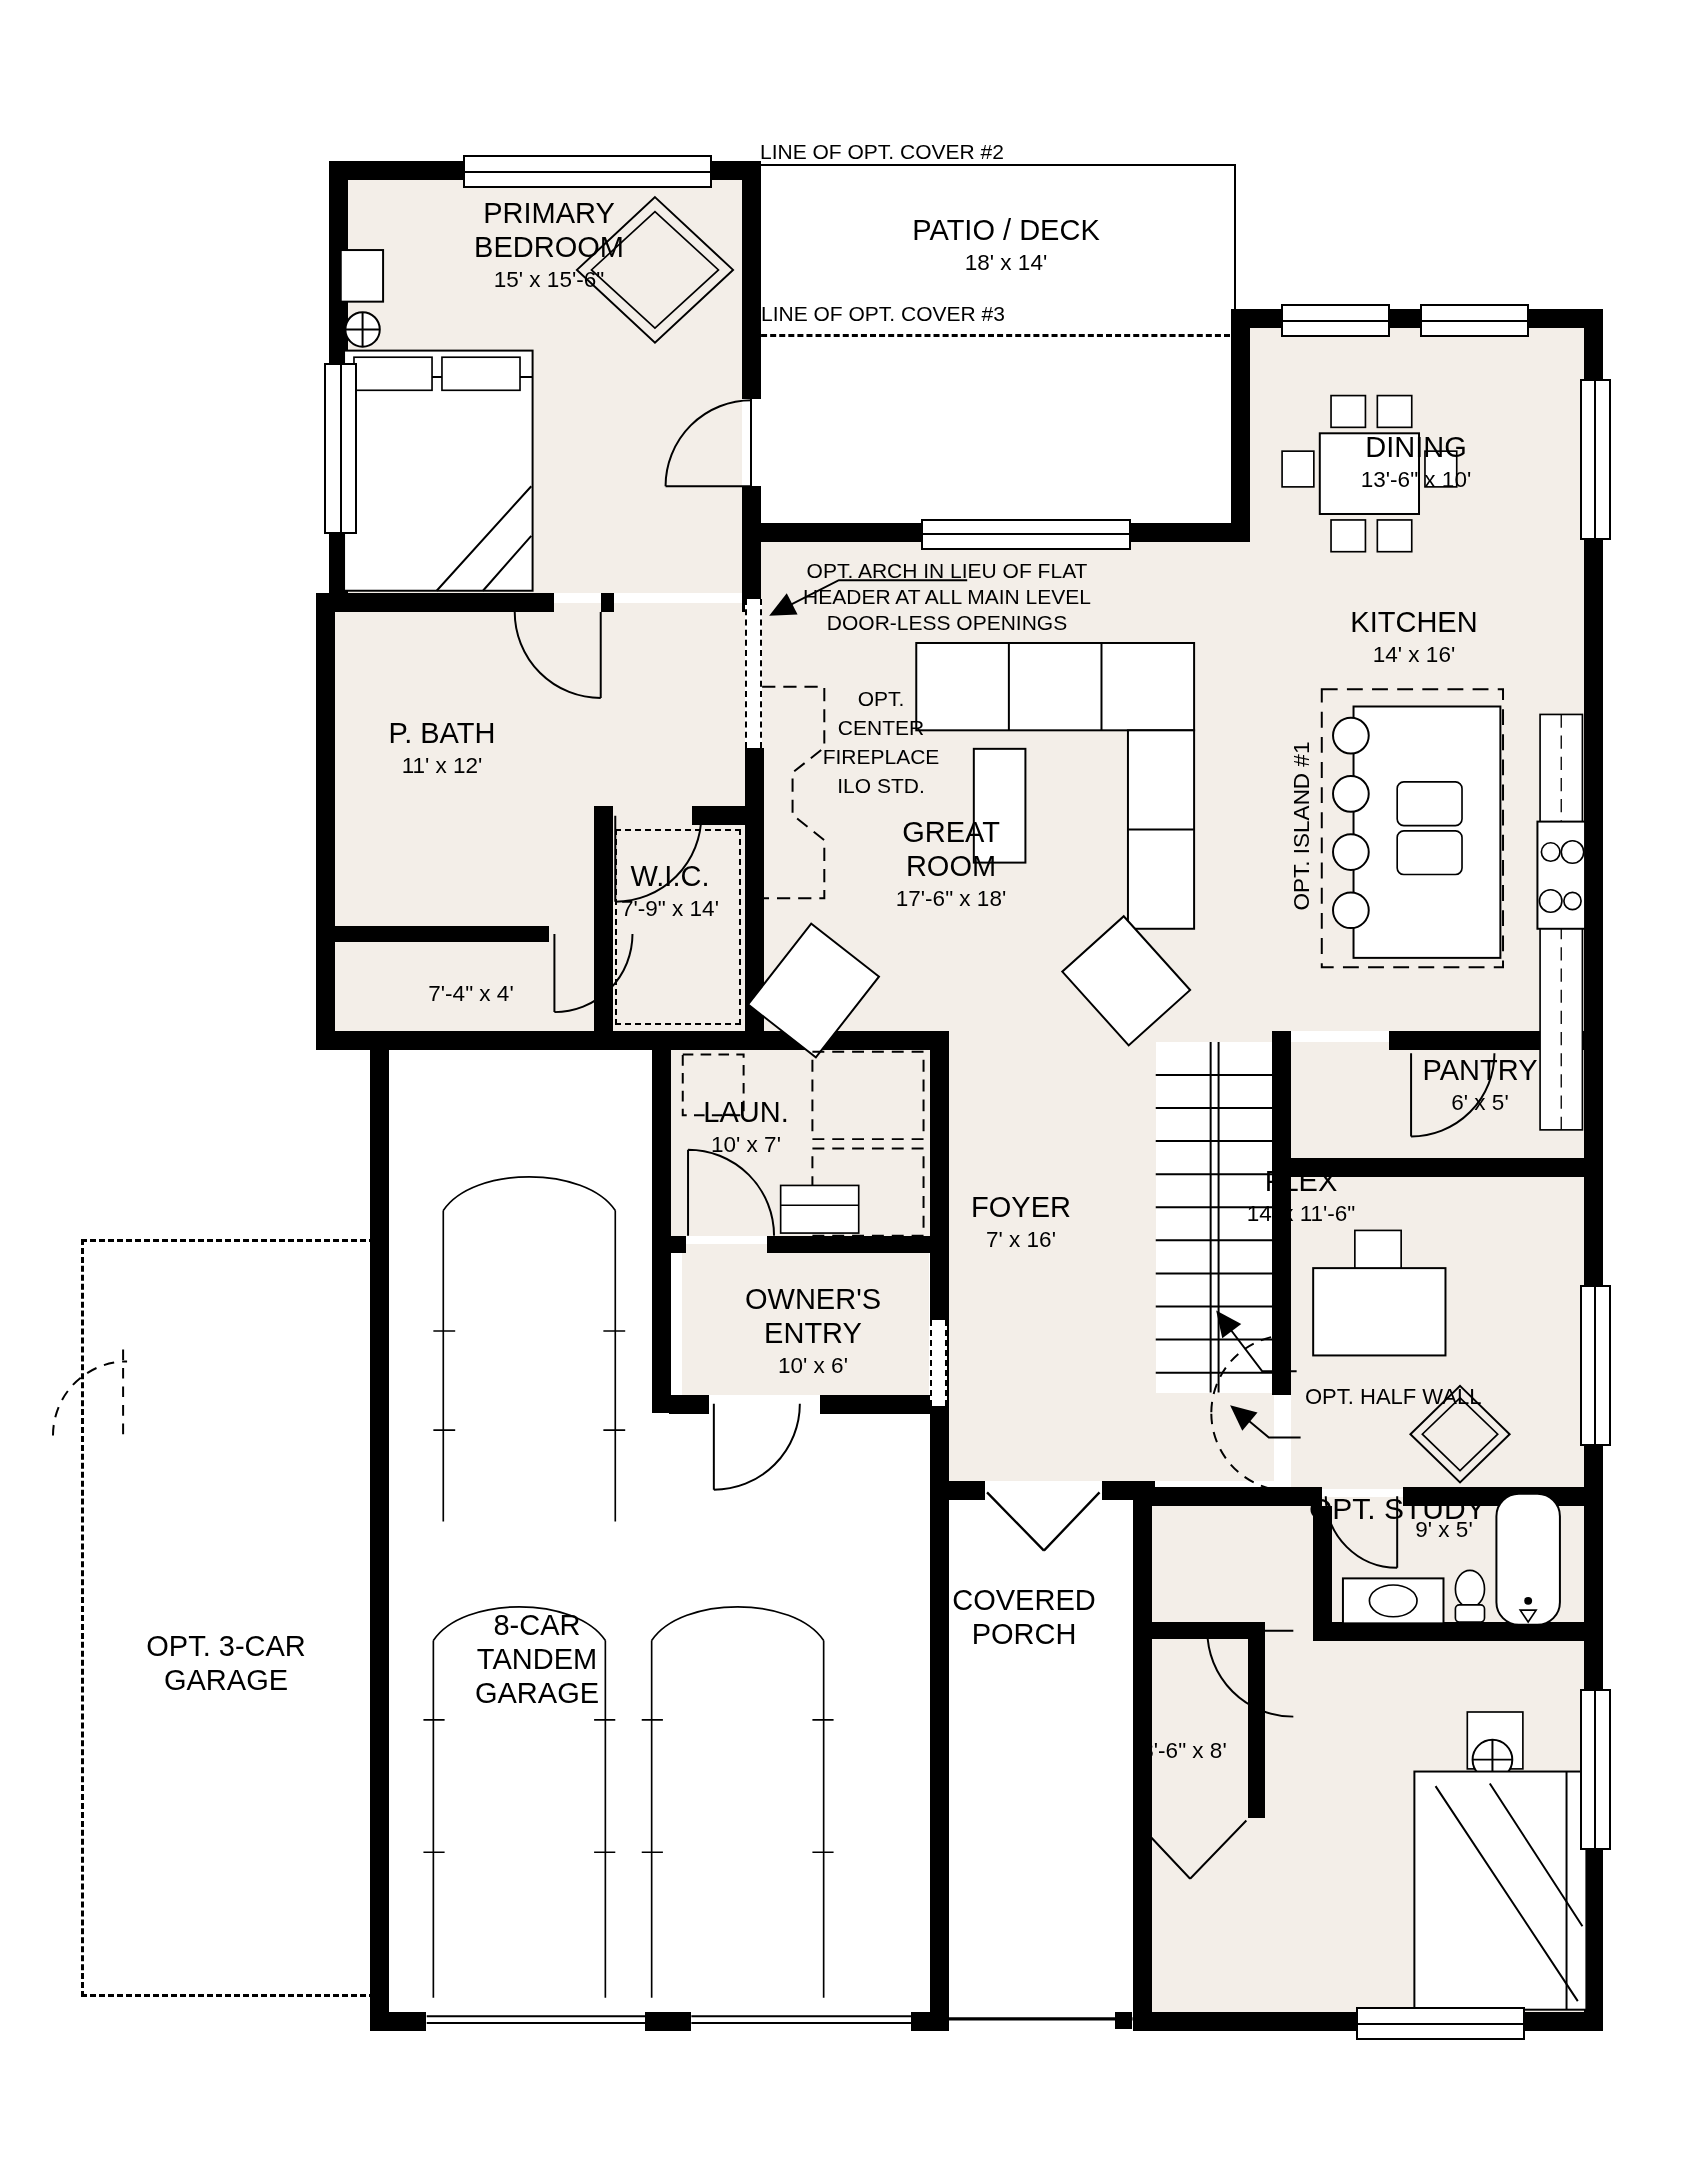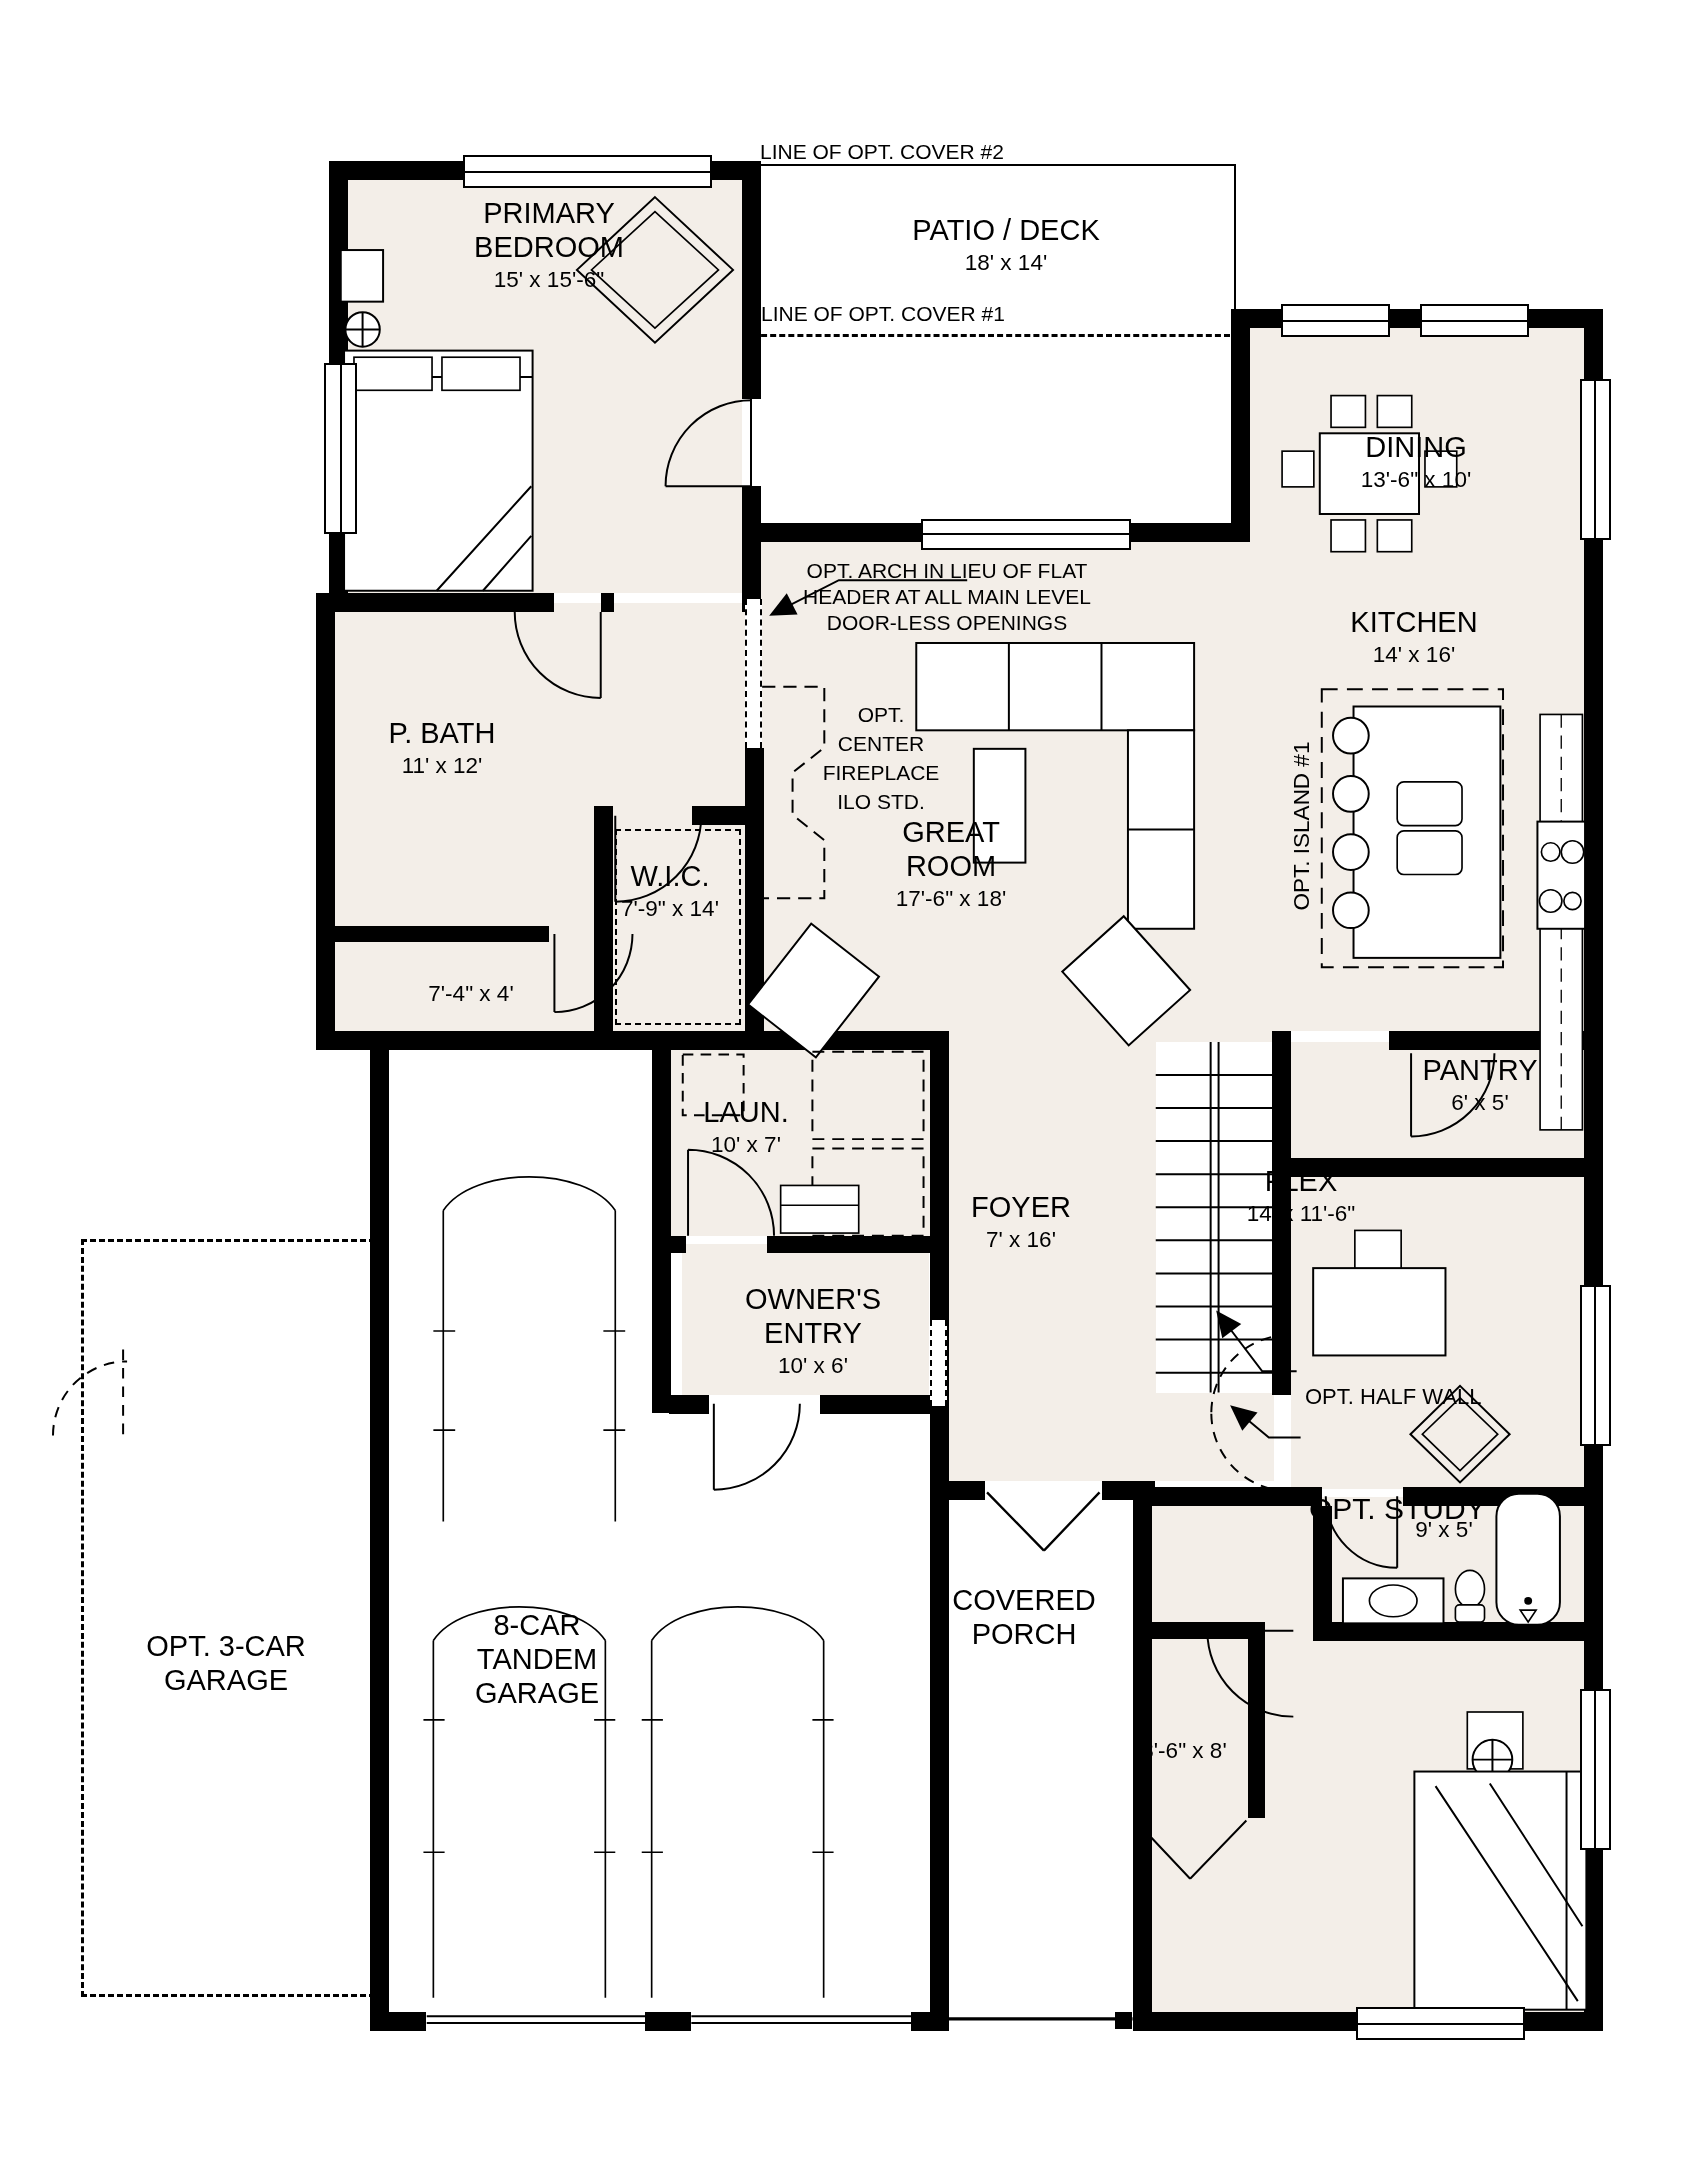--- a/index.html
+++ b/index.html
@@ -222,21 +222,21 @@
   <div class="win-v z4" style="left:324px;top:363px;width:29px;height:167px;"></div>
   <div class="win-h z4" style="left:1281px;top:304px;width:105px;height:29px;"></div>
   <div class="win-h z4" style="left:1420px;top:304px;width:105px;height:29px;"></div>
   <div class="win-v z4" style="left:1580px;top:379px;width:26.5px;height:157px;"></div>
   <div class="win-v z4" style="left:1580px;top:1285px;width:26.5px;height:157px;"></div>
   <div class="win-v z4" style="left:1580px;top:1689px;width:26.5px;height:157px;"></div>
   <div class="win-h z4" style="left:921px;top:519px;width:206px;height:26.5px;"></div>
   <div class="win-h z4" style="left:1356px;top:2007px;width:165px;height:29px;"></div>
 
   <div class="note-l" style="left:760px;top:139px;">LINE OF OPT. COVER #2</div>
-  <div class="note-l" style="left:761px;top:301px;">LINE OF OPT. COVER #1</div>
+  <div class="note-l" style="left:761px;top:301px;">LINE OF OPT. COVER #3</div>
 
   <div class="lbl" style="left:549px;top:196px;width:225px;">
     <span class="nm">PRIMARY BEDROOM</span>
     <span class="dm">15' x 15'-6"</span>
   </div>
 
   <div class="lbl" style="left:1006px;top:213px;width:331px;">
     <span class="nm">PATIO / DECK</span>
     <span class="dm">18' x 14'</span>
   </div>
@@ -255,21 +255,21 @@
   <div class="lbl" style="left:1414px;top:605px;width:265px;">
     <span class="nm">KITCHEN</span>
     <span class="dm">14' x 16'</span>
   </div>
 
   <div class="lbl" style="left:442px;top:716px;width:119px;">
     <span class="nm">P. BATH</span>
     <span class="dm">11' x 12'</span>
   </div>
 
-  <div class="note" style="left:881px;top:700px;width:172px;line-height:29px;">
+  <div class="note" style="left:881px;top:684px;width:172px;line-height:29px;">
     <span>OPT.</span><br>
     <span>CENTER</span><br>
     <span>FIREPLACE</span><br>
     <span>ILO STD.</span>
   </div>
 
   <div class="lbl" style="left:951px;top:815px;width:172px;">
     <span class="nm">GREAT ROOM</span>
     <span class="dm">17'-6" x 18'</span>
   </div>

